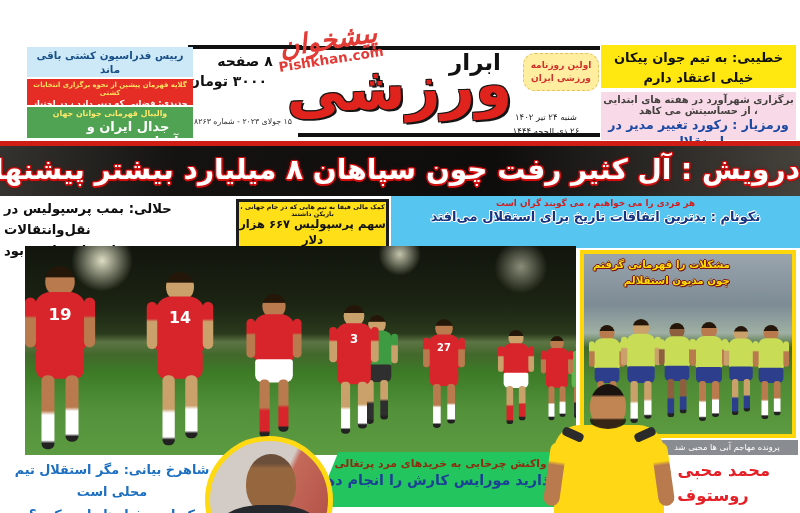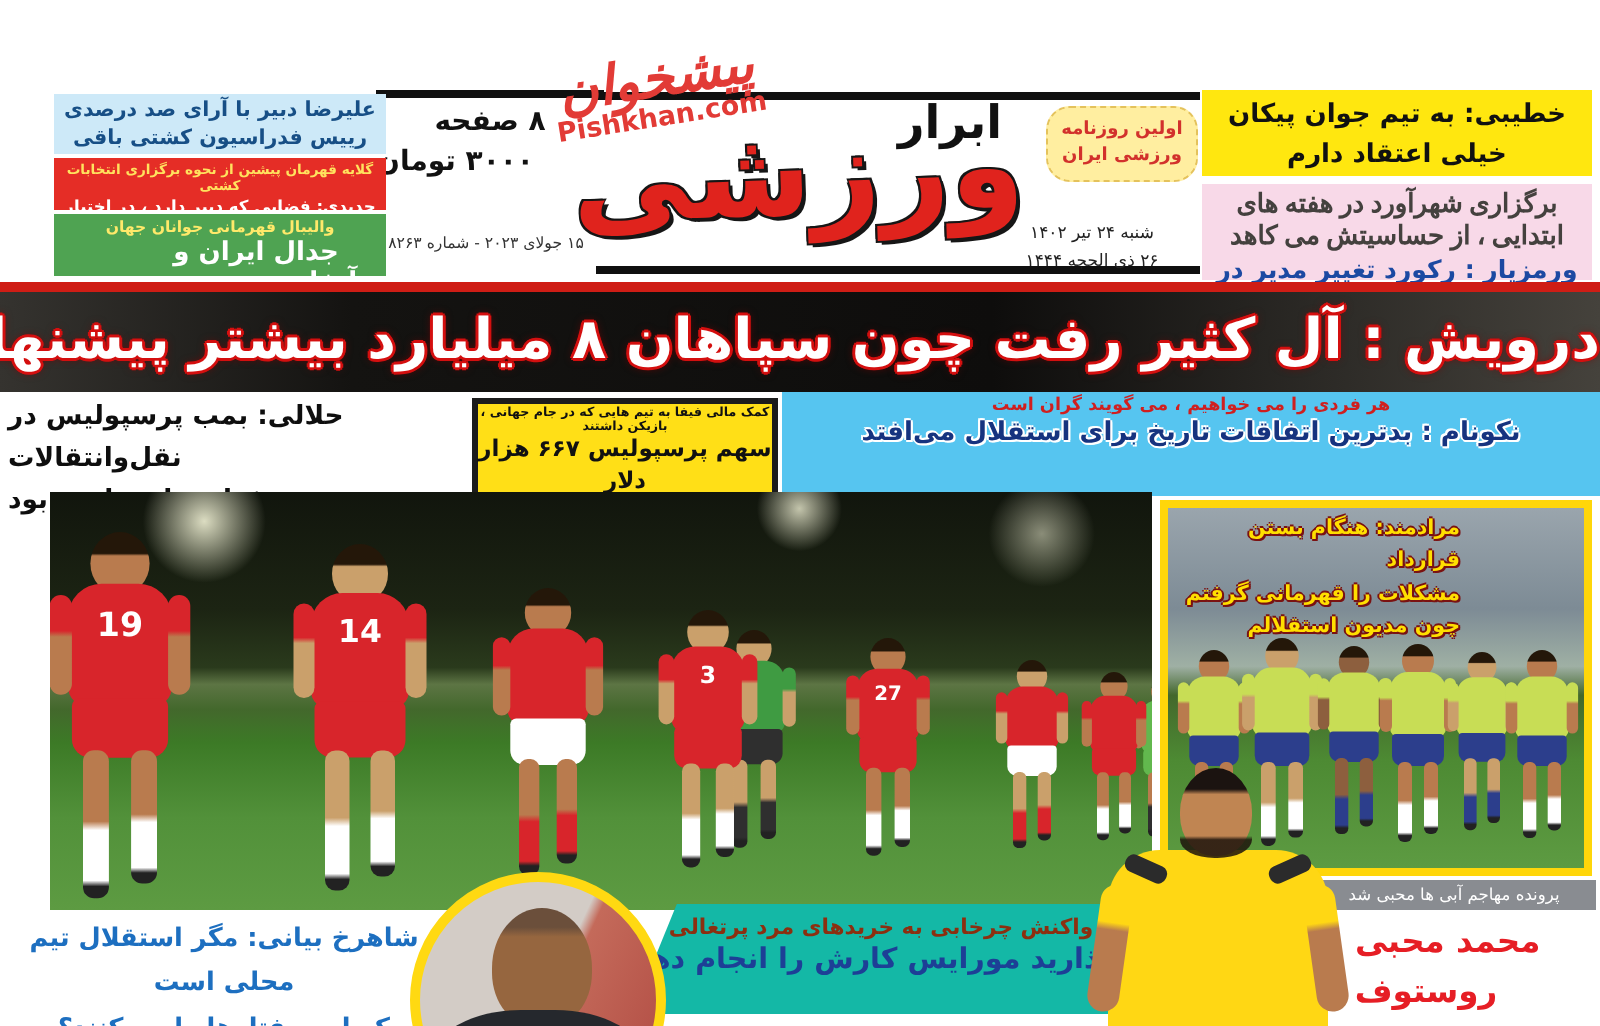--- a/index.html
+++ b/index.html
@@ -31,21 +31,21 @@
                    text-shadow:2px 2px 0 #161616, -1px -1px 0 #161616, 1px -1px 0 #161616, -1px 1px 0 #161616; }
   .badge { left:523px; top:53px; width:76px; height:38px; background:#ffeea0; border:1px dashed #e4c25c; border-radius:12px;
            display:flex; flex-direction:column; justify-content:center; text-align:center;
            font-size:9px; font-weight:bold; color:#d2312c; line-height:1.5; }
   .dates { left:493px; top:111px; width:106px; text-align:center; font-size:8.5px; color:#222; line-height:1.6; }
 
   
   .khatibi { left:601px; top:45px; width:195px; height:43px; background:#ffe70f; text-align:center;
              font-size:13px; font-weight:bold; color:#111; line-height:1.55; padding-top:3px; }
   .varmaziar { left:601px; top:92px; width:195px; height:48px; background:#f8d9e8; text-align:center; padding-top:2px; }
-  .varmaziar .kicker { font-size:13px; font-weight:bold; color:#44413e;font-family:Liberation Serif, serif; }
+  .varmaziar .kicker { font-size:10px; font-weight:bold; color:#44413e; }
   .varmaziar .title  { font-size:12.5px; font-weight:bold; color:#1c49a2; line-height:1.35; margin-top:1px; }
 
   
   .dabir { left:27px; top:47px; width:166px; height:30px; background:#cde9f8; text-align:center;
            font-size:10.3px; font-weight:bold; color:#174f86; line-height:1.4; padding-top:1px; }
   .jadidi { left:27px; top:79px; width:166px; height:26px; background:#e52d26; text-align:center; padding-top:2px; }
   .jadidi .kicker { font-size:6.8px; font-weight:bold; color:#ffe25e; }
   .jadidi .title  { font-size:8.3px; font-weight:bold; color:#fff; margin-top:1px; }
   .vball { left:27px; top:107px; width:166px; height:31px; background:#4fa352; text-align:center; padding-top:2px; }
   .vball .kicker { font-size:7.8px; font-weight:bold; color:#ffe96a; }
@@ -108,21 +108,21 @@
             text-shadow:-1px 0 #fff, 1px 0 #fff, 0 -1px #fff, 0 1px #fff, 1px 1px #fff, -1px -1px #fff; }
 
   .portrait { left:205px; top:436px; width:128px; height:128px; border-radius:50%; border:5px solid #ffd912;
               overflow:hidden; z-index:7; background:linear-gradient(115deg,#d3ccc6 52%,#c46a5a 56%,#b04a42); }
   .portrait .phead  { position:absolute; left:36px; top:13px; width:50px; height:60px; border-radius:50% 50% 46% 46%;
               background:linear-gradient(180deg,#6b4f3b 16%,#96663f 24%); }
   .portrait .pjacket{ position:absolute; left:6px; top:64px; width:106px; height:60px; border-radius:42% 42% 0 0;
               background:#25282d; }
   .portrait .pcollar{ position:absolute; left:48px; top:66px; width:26px; height:12px; background:#d9d9d9; border-radius:3px; }
 
-  .morais-box { left:316px; top:452px; width:249px; height:55px; background:#14b8a6;
+  .morais-box { left:316px; top:452px; width:249px; height:55px; background:#22c55e;
                 clip-path:polygon(9% 0, 100% 0, 100% 100%, 0 100%); text-align:center; padding-top:5px; z-index:6; }
   .morais-box .kicker { font-size:10.8px; font-weight:bold; color:#8c2f10; }
   .morais-box .title  { font-size:14.3px; font-weight:bold; color:#1d3f96; margin-top:2px; }
 
   .rostov { left:548px; top:384px; width:122px; height:129px; z-index:7; }
   .rostov i { position:absolute; display:block; }
   .rostov .rhead  { left:42px; top:0; width:36px; height:44px; border-radius:50% 50% 46% 46%;
                     background:linear-gradient(180deg,#1b1310 24%,#c08552 30%); }
   .rostov .rbeard { left:42px; top:26px; width:36px; height:19px; border-radius:0 0 48% 48%;
                     background:linear-gradient(180deg,transparent 42%,rgba(30,20,12,.85) 52%); }
@@ -172,21 +172,20 @@
     <div>خطیبی: به تیم جوان پیکان</div>
     <div>خیلی اعتقاد دارم</div>
   </div>
   <div class="abs varmaziar">
     <div class="kicker">برگزاری شهرآورد در هفته های ابتدایی ، از حساسیتش می کاهد</div>
     <div class="title">ورمزیار : رکورد تغییر مدیر در استقلال</div>
     <div class="title">باید در گینس ثبت شود !</div>
   </div>
 
   <div class="abs dabir">
-    <div>علیرضا دبیر با آرای صد درصدی</div>
     <div>رییس فدراسیون کشتی باقی ماند</div>
   </div>
   <div class="abs jadidi">
     <div class="kicker">گلایه قهرمان پیشین از نحوه برگزاری انتخابات کشتی</div>
     <div class="title">جدیدی: فضایی که دبیر دارد ، در اختیار سایر نامزدها نبود</div>
   </div>
   <div class="abs vball">
     <div class="kicker">والیبال قهرمانی جوانان جهان</div>
     <div class="title">جدال ایران و آرژانتین در نیمه نهایی</div>
   </div>
@@ -346,21 +345,20 @@
         <i class="torso"></i>
         <i class="armL"></i>
         <i class="armR"></i>
         <i class="shorts"></i>
         <i class="legL"></i>
         <i class="legR"></i>
       </div>
   </div>
 
   <div class="abs moradmand">
-    <div>مرادمند: هنگام بستن قرارداد</div>
     <div>مشکلات را قهرمانی گرفتم</div>
     <div>چون مدیون استقلالم</div>
   </div>
 
   <div class="abs bayani">
     <div>شاهرخ بیانی: مگر استقلال تیم محلی است</div>
     <div>که این رفتارها را می‌کنند؟</div>
   </div>
 
   <div class="abs portrait">

